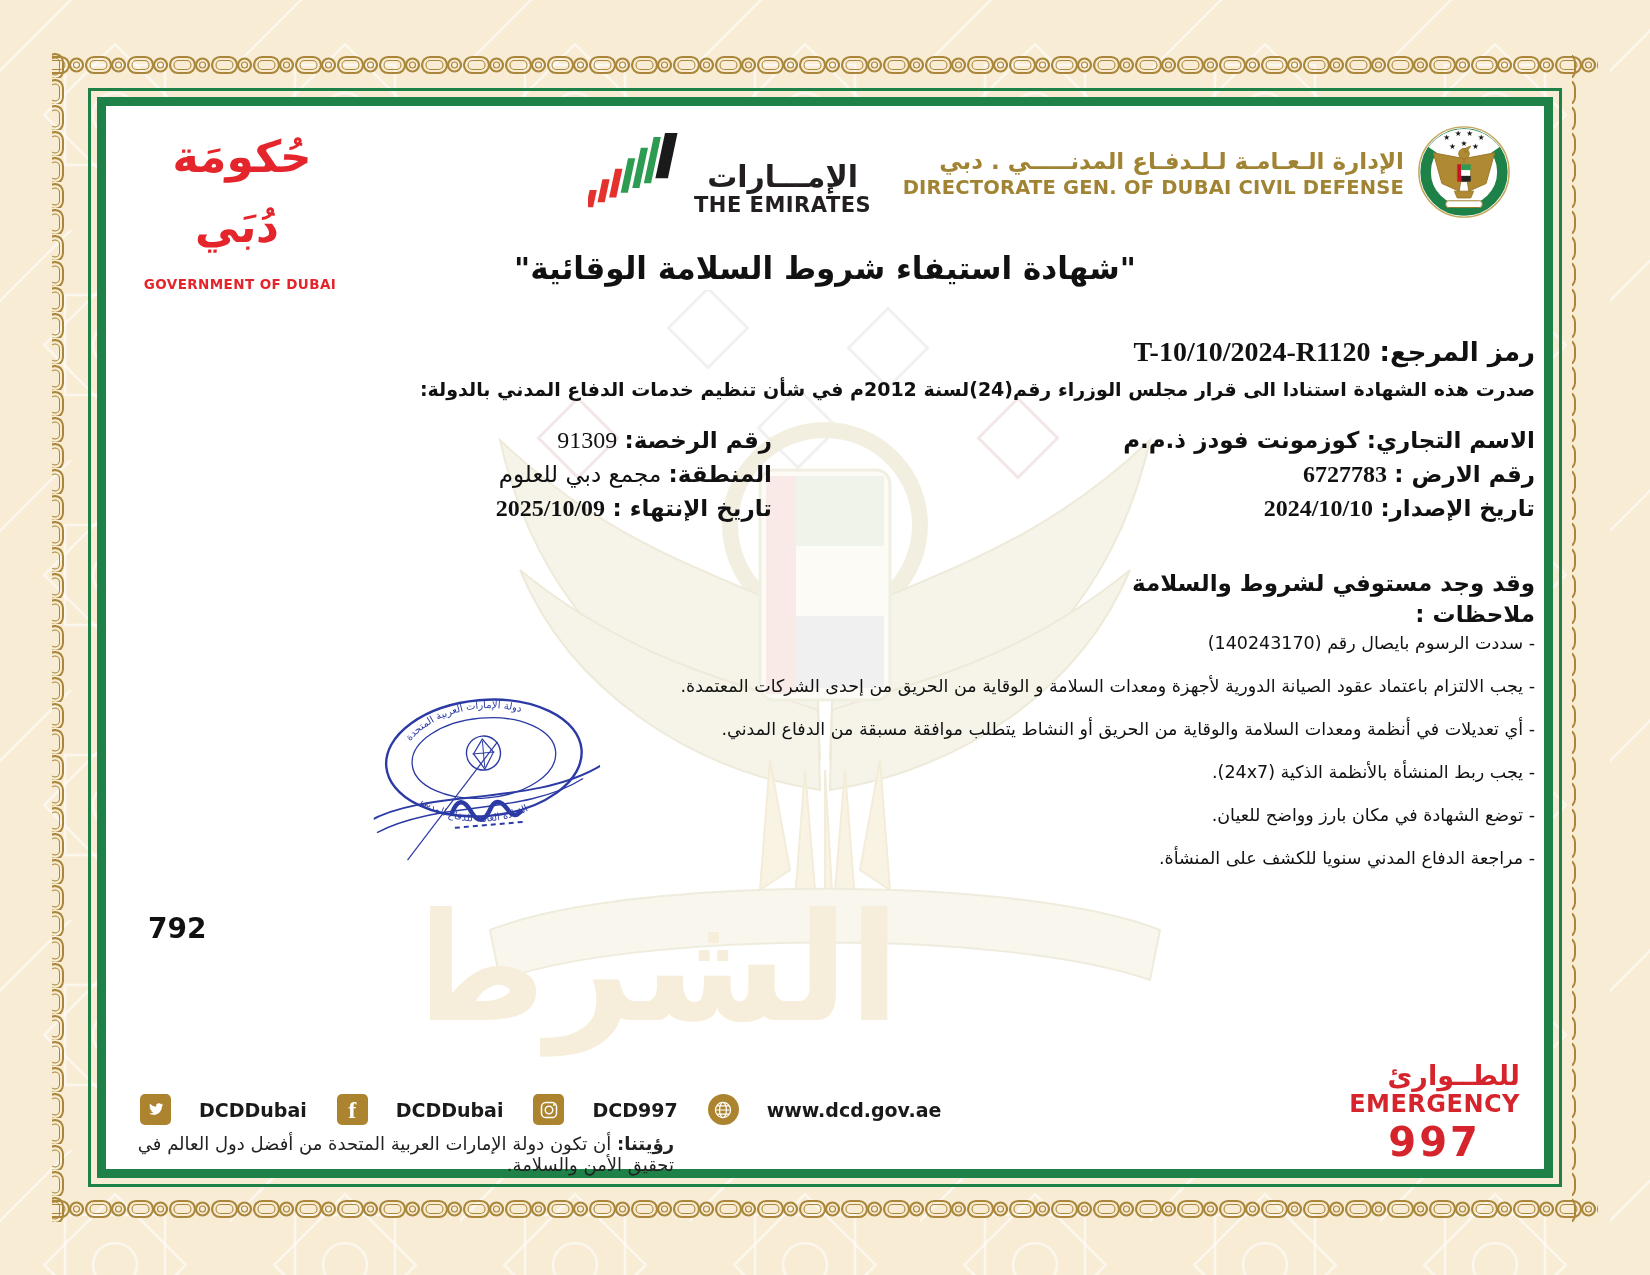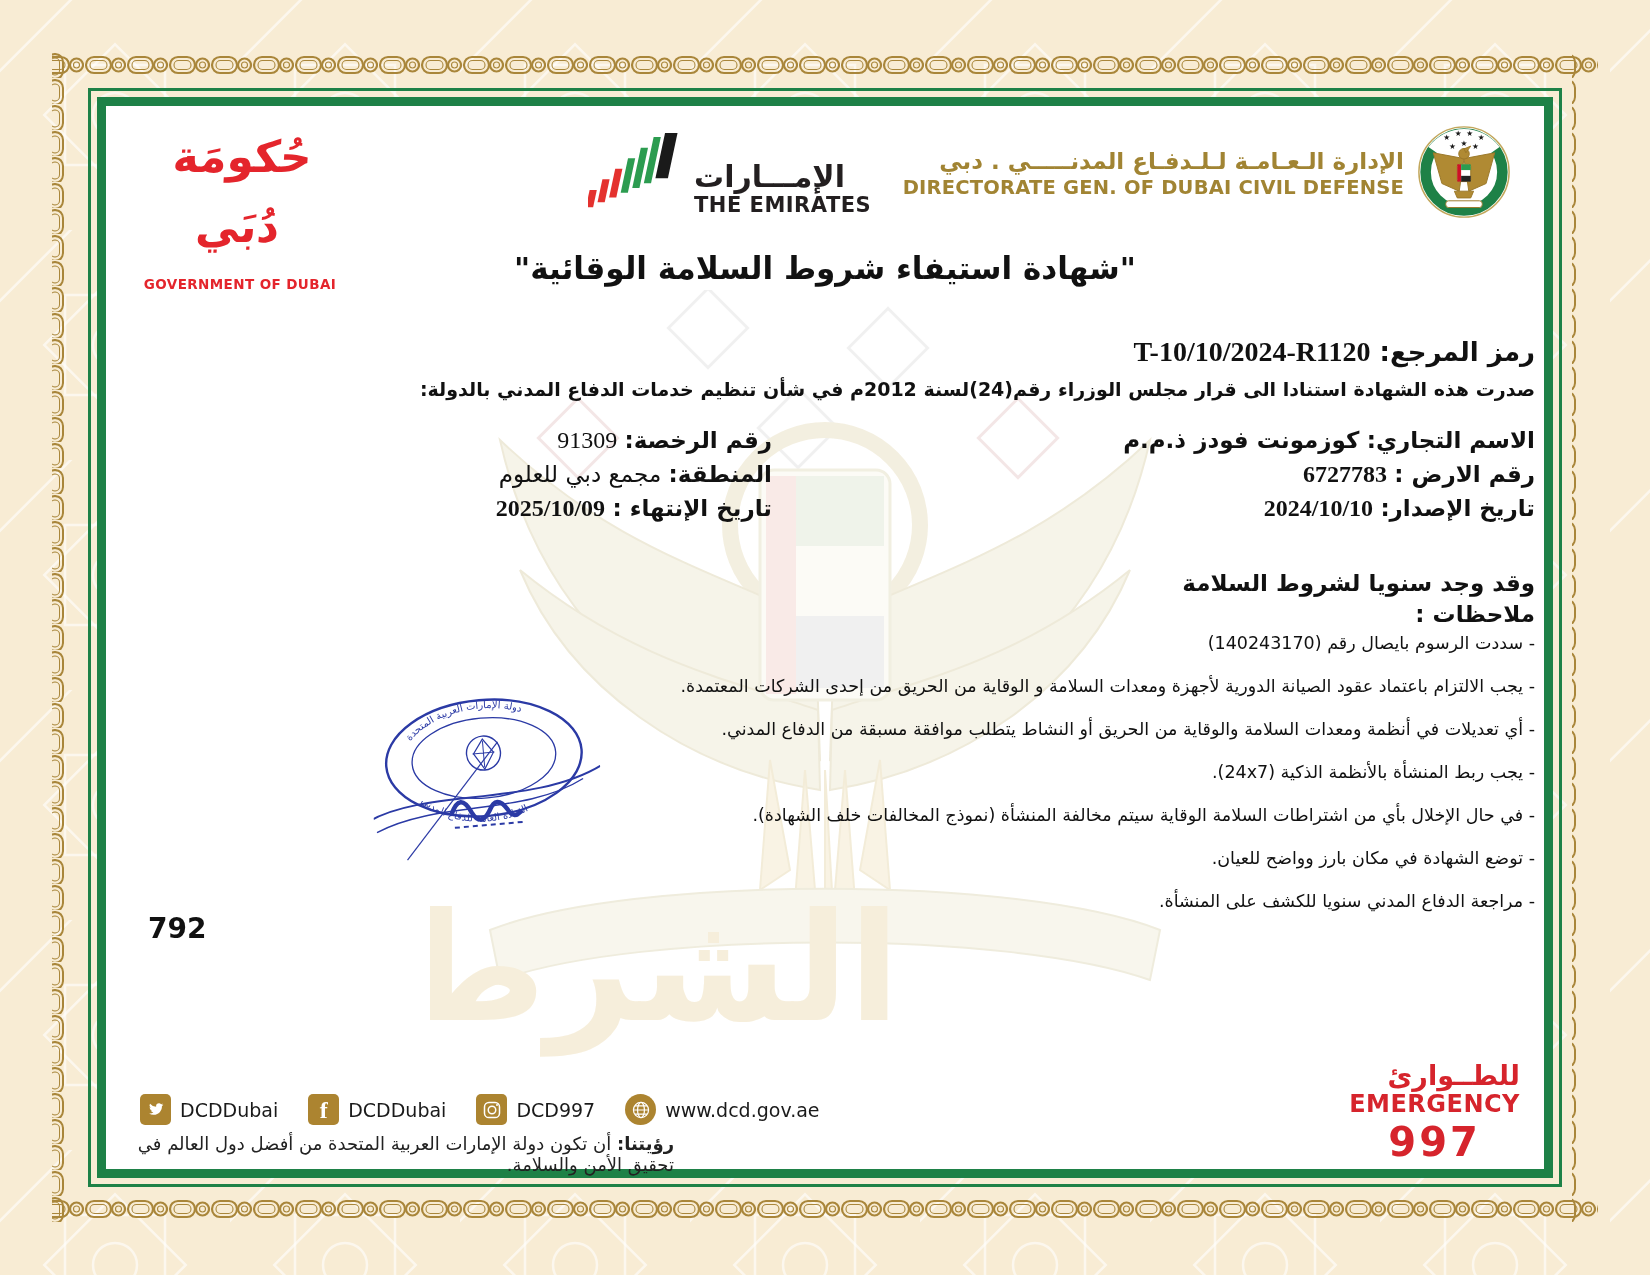--- a/index.html
+++ b/index.html
@@ -12,21 +12,21 @@
   #chain-frame{position:absolute;inset:0;z-index:1;}
   #green-thin{position:absolute;inset:88px;border:3px solid #1E8147;z-index:2;}
   #green-thick{position:absolute;inset:97px;border:9px solid #1E8147;background:#fff;z-index:2;}
   #watermark{position:absolute;left:430px;top:290px;z-index:3;opacity:.75;}
   .layer{z-index:4;}
   
   #gov-dubai{left:140px;top:122px;width:200px;text-align:center;color:#E4252C;}
   #gov-dubai .callig{font-size:44px;font-weight:bold;line-height:70px;transform:skewX(-4deg);}
   #gov-dubai .en{font-size:13.5px;font-weight:bold;letter-spacing:.4px;margin-top:14px;}
   #emirates-logo{left:588px;top:133px;display:flex;align-items:flex-end;gap:10px;}
-  #emirates-text .ar{font-size:30px;font-weight:bold;color:#231f20;line-height:32px;text-align:left;}
+  #emirates-text .ar{font-size:30px;font-weight:bold;color:#231f20;line-height:32px;text-align:center;}
   #emirates-text .en{font-size:21px;font-weight:bold;color:#231f20;letter-spacing:.5px;}
   #civil-defense{top:124px;right:138px;display:flex;align-items:center;gap:12px;}
   #cd-text{text-align:right;color:#A18433;}
   #cd-text .ar{font-size:23px;font-weight:bold;line-height:30px;}
   #cd-text .en{font-size:19.5px;font-weight:bold;letter-spacing:.2px;}
   
   #cert-title{left:0;right:0;top:250px;text-align:center;font-size:31px;font-weight:bold;color:#111;}
   #ref-line{right:115px;top:336px;direction:rtl;font-size:26px;font-weight:bold;color:#111;}
   #ref-line .code{font-family:"Liberation Serif",serif;font-size:28px;direction:ltr;unicode-bidi:embed;}
   #issued-line{right:115px;top:378px;direction:rtl;font-size:19px;font-weight:bold;color:#111;}
@@ -45,21 +45,21 @@
   
   #stamp{left:370px;top:683px;transform:rotate(-5deg);}
   #serial{left:148px;top:912px;font-size:28px;font-weight:bold;color:#111;}
   
   #social-row{left:140px;top:1094px;display:flex;align-items:center;gap:30px;}
   .social-item{display:flex;align-items:center;gap:9px;}
   .badge{width:31px;height:31px;background:#AC8430;border-radius:5px;display:flex;
          align-items:center;justify-content:center;}
   .badge.round{border-radius:50%;}
   .badge .fb{color:#fff;font-family:"Liberation Serif",serif;font-weight:bold;font-size:24px;line-height:28px;}
-  .social-label{font-size:19px;font-weight:normal;color:#1a1a1a;}
+  .social-label{font-size:19px;font-weight:bold;color:#1a1a1a;margin-left:19px;}
   #vision{left:112px;top:1133px;width:562px;direction:rtl;font-size:18px;color:#222;}
   #vision b{font-weight:bold;}
   #emergency{right:130px;top:1060px;text-align:right;color:#D6242C;line-height:1.15;}
   #emergency .ar{font-size:27px;font-weight:bold;}
   #emergency .en{font-size:24px;font-weight:bold;letter-spacing:.5px;}
   #emergency .num{font-size:40px;font-weight:bold;letter-spacing:3px;text-align:center;}
 </style>
 </head>
 <body>
 
@@ -228,28 +228,27 @@
     <div class="frow">
       <span class="flabel">المنطقة:</span>
       <span class="fval plain">مجمع دبي للعلوم</span>
     </div>
     <div class="frow">
       <span class="flabel">تاريخ الإنتهاء :</span>
       <span class="fval serif" dir="ltr">2025/10/09</span>
     </div>
   </div>
 
-  <div class="abs layer" id="compliance">وقد وجد سنويا لشروط السلامة</div>
+  <div class="abs layer" id="compliance">وقد وجد مستوفي لشروط والسلامة</div>
   <div class="abs layer" id="notes-label">ملاحظات :</div>
   <div class="abs layer" id="notes-list">
       <div>- سددت الرسوم بايصال رقم  (140243170)</div>
       <div>- يجب الالتزام باعتماد عقود الصيانة الدورية لأجهزة ومعدات السلامة و الوقاية من الحريق من إحدى الشركات المعتمدة.</div>
       <div>- أي تعديلات في أنظمة ومعدات السلامة والوقاية من الحريق أو النشاط يتطلب موافقة مسبقة من الدفاع المدني.</div>
       <div>- يجب ربط المنشأة بالأنظمة الذكية (24x7).</div>
-      <div>- في حال الإخلال بأي من اشتراطات السلامة الوقاية سيتم مخالفة المنشأة (نموذج المخالفات خلف الشهادة).</div>
       <div>- توضع الشهادة في مكان بارز وواضح للعيان.</div>
       <div>- مراجعة الدفاع المدني سنويا للكشف على المنشأة.</div>
     </div>
 
   <svg class="abs layer" id="stamp" width="230" height="175" viewBox="0 0 230 175">
     <defs>
       <path id="arcT" d="M28,78 A88,62 0 0 1 202,78"></path>
       <path id="arcB" d="M40,102 A80,56 0 0 0 190,102"></path>
     </defs>
     <g stroke="#2B3AA5" fill="none">

